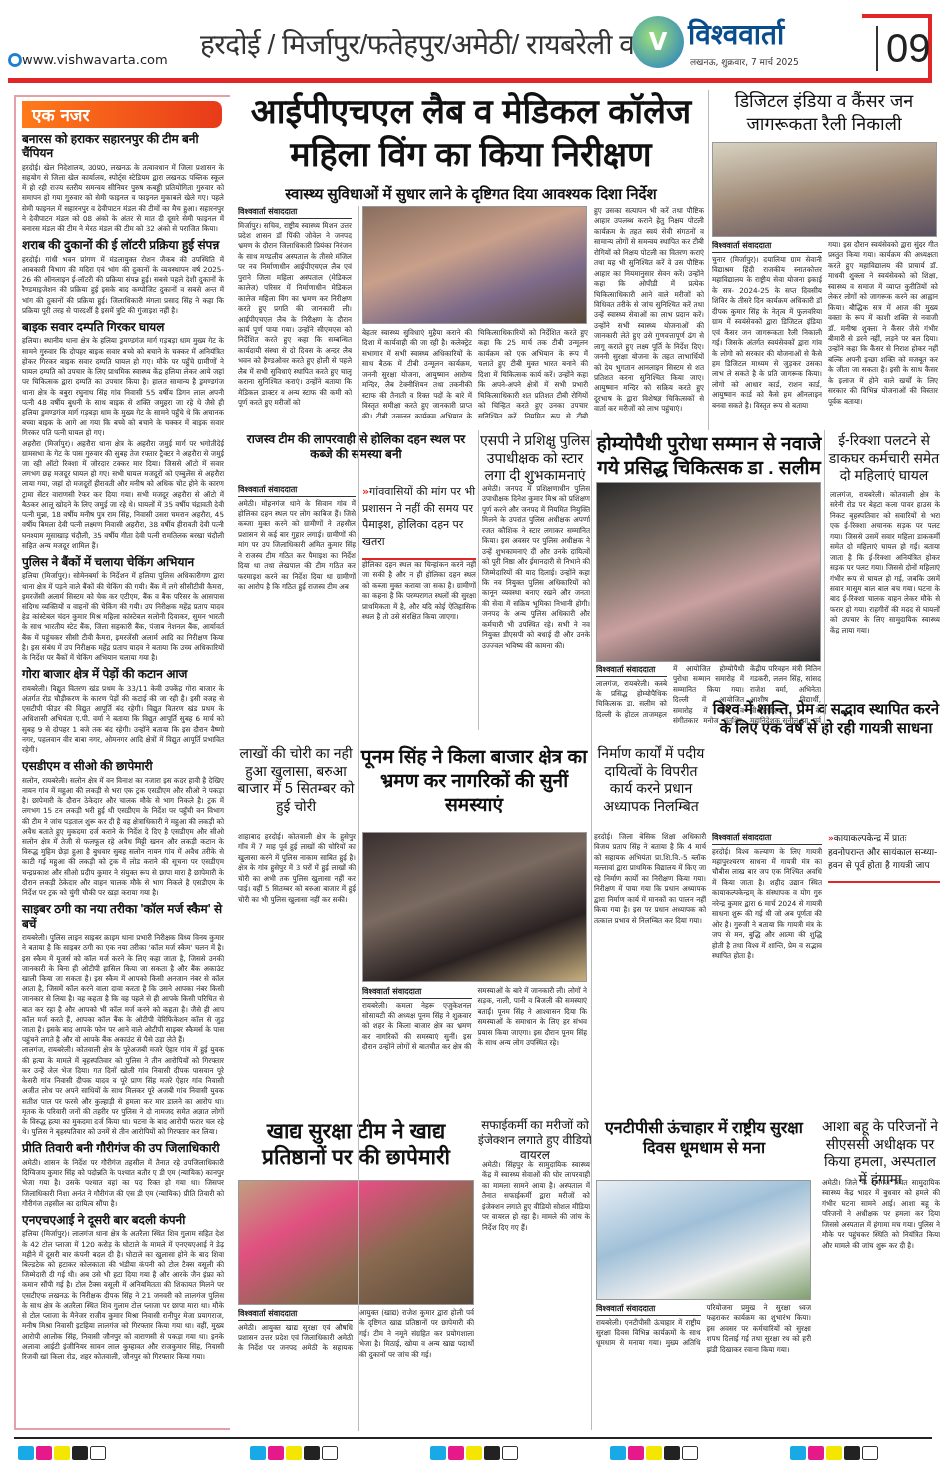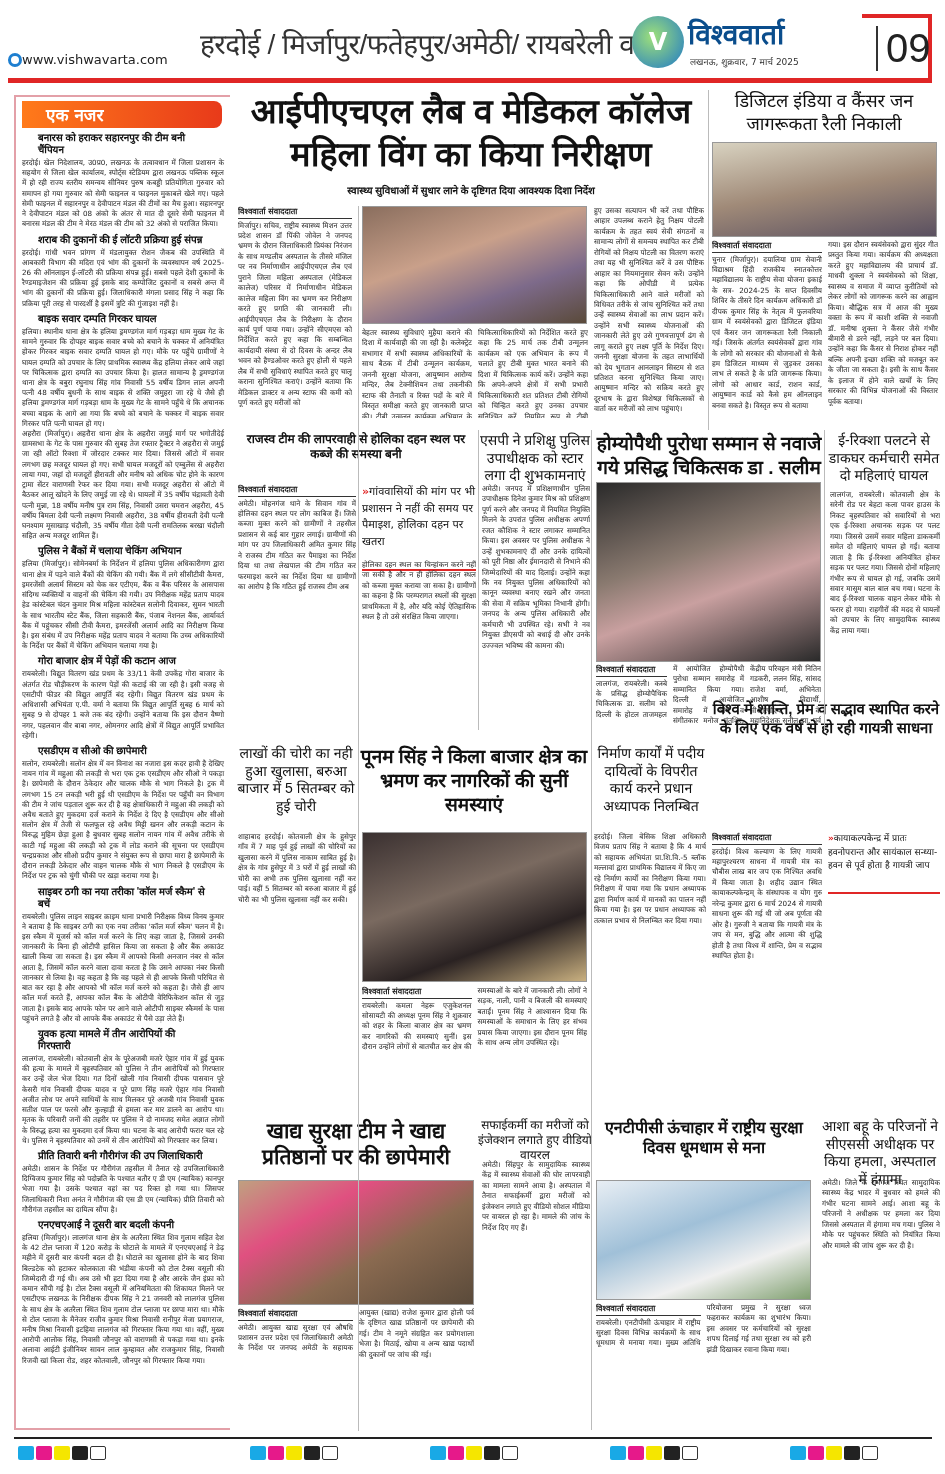--- a/index.html
+++ b/index.html
@@ -8,33 +8,33 @@
 .site{position:absolute;left:8px;top:52px;font-size:13px;display:flex;align-items:center;gap:0;color:#222}
 .site .e{width:14px;height:14px;border-radius:50%;border:3px solid #1e7fd0;display:inline-block}
 .htitle{position:absolute;left:200px;top:24px;font-size:28px;color:#333;letter-spacing:-0.5px;font-family:"Liberation Sans",sans-serif}
 .logo{position:absolute;left:632px;top:16px;width:52px;height:52px;border-radius:50%;background:radial-gradient(circle at 40% 40%,#9ee07a,#1e78c8);display:flex;align-items:center;justify-content:center;color:#fff;font-weight:bold;font-size:24px}
 .brand{position:absolute;left:688px;top:14px;font-size:28px;font-weight:bold;color:#0a4d8c;font-family:"Liberation Sans",sans-serif}
 .dateline{position:absolute;left:690px;top:55px;font-size:9px;color:#333}
 .pagebox{position:absolute;left:862px;top:14px;width:70px;height:66px;border-top:4px solid #e02626;border-right:4px solid #e02626}
 .pagenum{position:absolute;left:876px;top:26px;font-size:40px;color:#222;border-left:2px solid #333;padding-left:8px;font-family:"Liberation Sans",sans-serif}
 .redline{position:absolute;left:8px;top:78px;width:924px;height:5px;background:#e02626}
 .leftcol{position:absolute;left:14px;top:95px;width:216px;height:1335px;border:2px solid #e3a0a8;border-right:none;padding:4px 6px}
-.ekn{background:linear-gradient(90deg,#ff7a1a,#e83a1a);color:#fff;font-weight:bold;font-size:17px;padding:2px 24px;border-radius:0 8px 8px 0;width:200px;margin-bottom:4px}
-h3{font-size:10px;font-weight:bold;margin:4px 16px 2px;line-height:1.2;font-family:"Liberation Sans",sans-serif}
+.ekn{background:linear-gradient(90deg,#ff7a1a,#e83a1a);color:#fff;font-weight:bold;font-size:17px;padding:2px 10px;border-radius:0 8px 8px 0;width:200px;margin-bottom:4px}
+h3{font-size:12px;font-weight:bold;margin:4px 0 2px;line-height:1.2;font-family:"Liberation Sans",sans-serif}
 p.s{font-size:7.2px;line-height:1.42;text-align:justify;color:#222}
 .main-h{position:absolute;left:236px;top:90px;width:470px;text-align:center;font-weight:bold;font-size:34px;line-height:1.25;font-family:"Liberation Sans",sans-serif}
-.sub-h{position:absolute;left:236px;top:183px;width:470px;text-align:center;font-size:10px;font-weight:bold;font-family:"Liberation Sans",sans-serif}
+.sub-h{position:absolute;left:236px;top:183px;width:470px;text-align:center;font-size:15px;font-weight:bold;font-family:"Liberation Sans",sans-serif}
 .photo{position:absolute;background:linear-gradient(160deg,#8a6e5e,#c9a08a 40%,#7d6a8a 70%,#5a4a3a);border:1px solid #999}
 .col{position:absolute;font-size:7.2px;line-height:1.45;text-align:justify;color:#222;overflow:hidden}
 .byline{font-size:8px;font-weight:bold;border-bottom:1px solid #333;margin-bottom:2px;display:block}
 .hd{position:absolute;text-align:center;font-family:"Liberation Sans",sans-serif;line-height:1.25}
 .hd.big{font-size:22px;font-weight:bold}
 .hd.med{font-size:18px}
 .hd.sm{font-size:14px}
-.quote{position:absolute;font-size:11px;line-height:1.5;border-bottom:2px solid #e02626;padding-bottom:19px}
+.quote{position:absolute;font-size:11px;line-height:1.5;border-bottom:2px solid #e02626;padding-bottom:8px}
 .quote .ar{color:#e02626;font-weight:bold}
 .vline{position:absolute;width:1px;background:#bbb}
 .cmyk{position:absolute;top:1446px;display:flex;gap:2px}
 .cmyk span{width:16px;height:14px;display:inline-block;border-radius:2px}
 .bottomline{position:absolute;left:14px;top:1437px;width:918px;height:2px;background:#222}
 </style>
 </head>
 <body>
 
 <div class="header">
@@ -61,21 +61,20 @@
   <p class="s">हलिया। स्थानीय थाना क्षेत्र के हलिया ड्रमण्डगंज मार्ग गड़बड़ा धाम मुख्य गेट के सामने गुरुवार कि दोपहर बाइक सवार बच्चे को बचाने के चक्कर में अनियंत्रित होकर गिरकर बाइक सवार दम्पति घायल हो गए। मौके पर पहुँचे ग्रामीणों ने घायल दम्पति को उपचार के लिए प्राथमिक स्वास्थ्य केंद्र हलिया लेकर आये जहां पर चिकित्सक द्वारा दम्पति का उपचार किया है। हालत सामान्य है ड्रमण्डगंज थाना क्षेत्र के बबुरा रघुनाथ सिंह गांव निवासी 55 वर्षीय डिगन लाल अपनी पत्नी 48 वर्षीय बुधनी के साथ बाइक से शक्ति जमुहरा जा रहे थे जैसे ही हलिया ड्रमण्डगंज मार्ग गड़बड़ा धाम के मुख्य गेट के सामने पहुँचे थे कि अचानक बच्चा बाइक के आगे आ गया कि बच्चे को बचाने के चक्कर में बाइक सवार गिरकर पति पत्नी घायल हो गए।</p>
   <p class="s">अहरौरा (मिर्जापुर)। अहरौरा थाना क्षेत्र के अहरौरा जमुई मार्ग पर भगोतीदेई ग्रामसभा के गेट के पास गुरुवार की सुबह तेज रफ्तार ट्रैक्टर ने अहरौरा से जमुई जा रही ऑटो रिक्शा में जोरदार टक्कर मार दिया। जिससे ऑटो में सवार लगभग छह मजदूर घायल हो गए। सभी घायल मजदूरों को एम्बुलेंस से अहरौरा लाया गया, जहां दो मजदूरों हीरावती और मनीष को अधिक चोट होने के कारण ट्रामा सेंटर वाराणसी रेफर कर दिया गया। सभी मजदूर अहरौरा से ऑटो में बैठकर आलू खोदने के लिए जमुई जा रहे थे। घायलों में 35 वर्षीय चंद्रावती देवी पत्नी मुन्ना, 18 वर्षीय मनीष पुत्र राम सिंह, निवासी उसरा चमरान अहरौरा, 45 वर्षीय बिमला देवी पत्नी लक्ष्मण निवासी अहरौरा, 38 वर्षीय हीरावती देवी पत्नी घनश्याम मूसाखाड़ चंदौली, 35 वर्षीय गीता देवी पत्नी रामतिलक बरखा चंदौली सहित अन्य मजदूर शामिल हैं।</p>
   <h3>पुलिस ने बैंकों में चलाया चेकिंग अभियान</h3>
   <p class="s">हलिया (मिर्जापुर)। सोमेनबर्मा के निर्देशन में हलिया पुलिस अधिकारीगण द्वारा थाना क्षेत्र में पड़ने वाले बैंकों की चेकिंग की गयी। बैंक में लगे सीसीटीवी कैमरा, इमरजेंसी अलार्म सिस्टम को चेक कर एटीएम, बैंक व बैंक परिसर के आसपास संदिग्ध व्यक्तियों व वाहनों की चेकिंग की गयी। उप निरीक्षक महेंद्र प्रताप यादव हेड कांस्टेबल चंदन कुमार मिश्र महिला कांस्टेबल सलोनी दिवाकर, सुमन भारती के साथ भारतीय स्टेट बैंक, जिला सहकारी बैंक, पंजाब नेशनल बैंक, आर्यावर्त बैंक में पहुंचकर सीसी टीवी कैमरा, इमरजेंसी अलार्म आदि का निरीक्षण किया है। इस संबंध में उप निरीक्षक महेंद्र प्रताप यादव ने बताया कि उच्च अधिकारियों के निर्देश पर बैंकों में चेकिंग अभियान चलाया गया है।</p>
   <h3>गोरा बाजार क्षेत्र में पेड़ों की कटान आज</h3>
   <p class="s">रायबरेली। विद्युत वितरण खंड प्रथम के 33/11 केवी उपकेंद्र गोरा बाजार के अंतर्गत रोड चौड़ीकरण के कारण पेड़ों की कटाई की जा रही है। इसी वजह से एसटीपी फीडर की विद्युत आपूर्ति बंद रहेगी। विद्युत वितरण खंड प्रथम के अधिशासी अभियंता ए.पी. वर्मा ने बताया कि विद्युत आपूर्ति सुबह 6 मार्च को सुबह 9 से दोपहर 1 बजे तक बंद रहेगी। उन्होंने बताया कि इस दौरान वैष्णो नगर, पहलवान वीर बाबा नगर, ओमनगर आदि क्षेत्रों में विद्युत आपूर्ति प्रभावित रहेगी।</p>
   <h3>एसडीएम व सीओ की छापेमारी</h3>
   <p class="s">सलोन, रायबरेली। सलोन क्षेत्र में वन विनाश का नजारा इस कदर हावी है देखिए नायन गांव में महुआ की लकड़ी से भरा एक ट्रक एसडीएम और सीओ ने पकड़ा है। छापेमारी के दौरान ठेकेदार और चालक मौके से भाग निकले है। ट्रक में लगभग 15 टन लकड़ी भरी हुई थी एसडीएम के निर्देश पर पहुँची वन विभाग की टीम ने जांच पड़ताल शुरू कर दी है वह क्षेत्राधिकारी ने महुआ की लकड़ी को अवैध बताते हुए मुकदमा दर्ज कराने के निर्देश दे दिए है एसडीएम और सीओ सलोन क्षेत्र में तेजी से फलफूल रहे अवैध मिट्टी खनन और लकड़ी कटान के विरुद्ध मुहिम छेड़ा हुआ है बुधवार सुबह सलोन नायन गांव में अवैध तरीके से काटी गई महुआ की लकड़ी को ट्रक में लोड कराने की सूचना पर एसडीएम चन्द्रप्रकाश और सीओ प्रदीप कुमार ने संयुक्त रूप से छापा मारा है छापेमारी के दौरान लकड़ी ठेकेदार और वाहन चालक मौके से भाग निकले है एसडीएम के निर्देश पर ट्रक को चुंगी चौकी पर खड़ा कराया गया है।</p>
   <h3>साइबर ठगी का नया तरीका 'कॉल मर्ज स्कैम' से बचें</h3>
   <p class="s">रायबरेली। पुलिस लाइन साइबर क्राइम थाना प्रभारी निरीक्षक विध्य विनय कुमार ने बताया है कि साइबर ठगी का एक नया तरीका 'कॉल मर्ज स्कैम' चलन में है। इस स्कैम में यूजर्स को कॉल मर्ज करने के लिए कहा जाता है, जिससे उनकी जानकारी के बिना ही ओटीपी हासिल किया जा सकता है और बैंक अकाउंट खाली किया जा सकता है। इस स्कैम में आपको किसी अनजान नंबर से कॉल आता है, जिसमें कॉल करने वाला दावा करता है कि उसने आपका नंबर किसी जानकार से लिया है। वह कहता है कि वह पहले से ही आपके किसी परिचित से बात कर रहा है और आपको भी कॉल मर्ज करने को कहता है। जैसे ही आप कॉल मर्ज करते हैं, आपका कॉल बैंक के ओटीपी वेरिफिकेशन कॉल से जुड़ जाता है। इसके बाद आपके फोन पर आने वाले ओटीपी साइबर स्कैमर्स के पास पहुंचने लगते है और वो आपके बैंक अकाउंट से पैसे उड़ा लेते हैं।</p>
-  <h3>युवक हत्या मामले में तीन आरोपियों की गिरफ्तारी</h3>
   <p class="s">लालगंज, रायबरेली। कोतवाली क्षेत्र के पूरेअजबी मजरे ऐहार गांव में हुई युवक की हत्या के मामले में बृहस्पतिवार को पुलिस ने तीन आरोपियों को गिरफ्तार कर उन्हें जेल भेज दिया। गत दिनों खोली गांव निवासी दीपक पासवान पूरे केसरी गांव निवासी दीपक यादव व पूरे प्राण सिंह मजरे ऐहार गांव निवासी अजीत लोध पर अपने साथियों के साथ मिलकर पूरे अजबी गांव निवासी युवक सतीश पाल पर फरसे और कुल्हाड़ी से हमला कर मार डालने का आरोप था। मृतक के परिवारी जनों की तहरीर पर पुलिस ने दो नामजद समेत अज्ञात लोगों के विरुद्ध हत्या का मुकदमा दर्ज किया था। घटना के बाद आरोपी फरार चल रहे थे। पुलिस ने बृहस्पतिवार को उनमें से तीन आरोपियों को गिरफ्तार कर लिया।</p>
   <h3>प्रीति तिवारी बनी गौरीगंज की उप जिलाधिकारी</h3>
   <p class="s">अमेठी। शासन के निर्देश पर गौरीगंज तहसील में तैनात रहे उपजिलाधिकारी दिग्विजय कुमार सिंह को पदोन्नति के पश्चात बतौर ए डी एम (न्यायिक) कानपुर भेजा गया है। उसके पश्चात वहां का पद रिक्त हो गया था। जिसपर जिलाधिकारी निशा अनंत ने गौरीगंज की एस डी एम (न्यायिक) प्रीति तिवारी को गौरीगंज तहसील का दायित्व सौंपा है।</p>
   <h3>एनएचएआई ने दूसरी बार बदली कंपनी</h3>
   <p class="s">हलिया (मिर्जापुर)। लालगंज थाना क्षेत्र के अतरैला स्थित शिव गुलाम सहित देश के 42 टोल प्लाजा में 120 करोड़ के घोटाले के मामले में एनएचएआई ने डेढ़ महीने में दूसरी बार कंपनी बदल दी है। घोटाले का खुलासा होने के बाद शिवा बिल्डटेक को हटाकर कोलकाता की भंडीया कंपनी को टोल टैक्स वसूली की जिम्मेदारी दी गई थी। अब उसे भी हटा दिया गया है और आरके जैन इंफ्रा को कमान सौंपी गई है। टोल टैक्स वसूली में अनियमितता की शिकायत मिलने पर एसटीएफ लखनऊ के निरीक्षक दीपक सिंह ने 21 जनवरी को लालगंज पुलिस के साथ क्षेत्र के अतरैला स्थित शिव गुलाम टोल प्लाजा पर छापा मारा था। मौके से टोल प्लाजा के मैनेजर राजीव कुमार मिश्रा निवासी रानीपुर मेजा प्रयागराज, मनीष मिश्रा निवासी इटहिया लालगंज को गिरफ्तार किया गया था। वहीं, मुख्य आरोपी आलोक सिंह, निवासी जौनपुर को वाराणसी से पकड़ा गया था। इनके अलावा आईटी इंजीनियर सावन लाल कुम्हावत और राजकुमार सिंह, निवासी रिजवी खां किला रोड, शहर कोतवाली, जौनपुर को गिरफ्तार किया गया।</p>
 </div>
 
 <div class="main-h">आईपीएचएल लैब व मेडिकल कॉलेज महिला विंग का किया निरीक्षण</div>
 <div class="sub-h">स्वास्थ्य सुविधाओं में सुधार लाने के दृष्टिगत दिया आवश्यक दिशा निर्देश</div>
 <div class="col" style="left:238px;top:206px;width:114px;height:210px">

